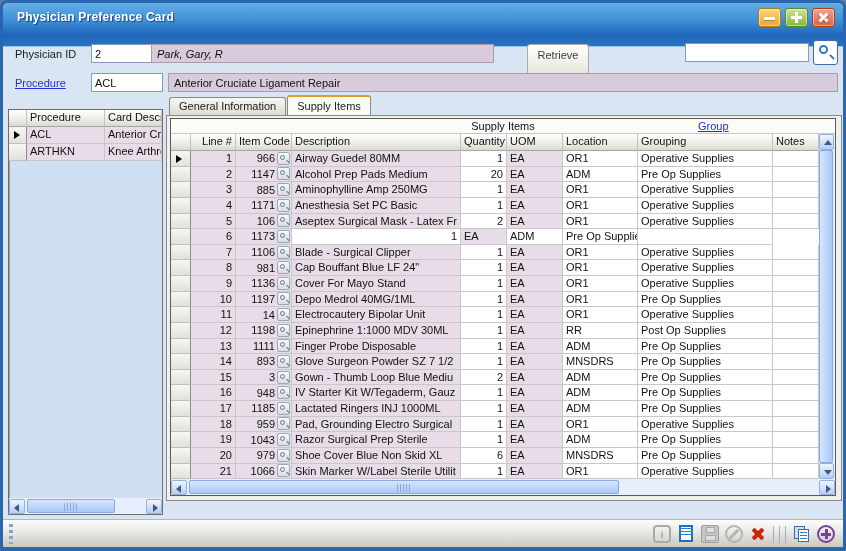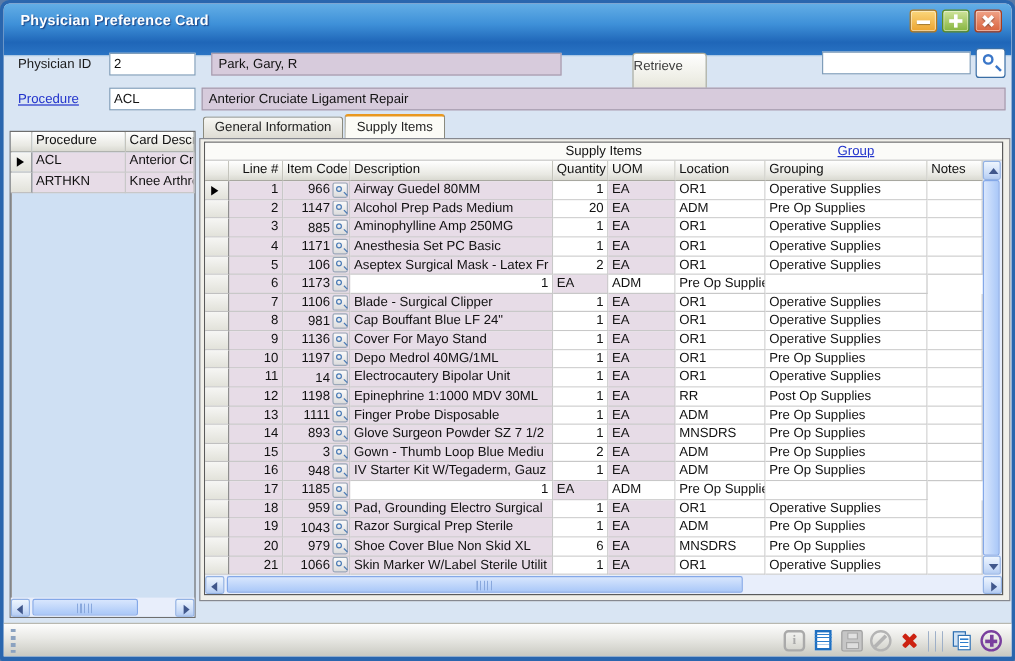--- a/index.html
+++ b/index.html
@@ -25,21 +25,21 @@
   .glyph-x1{transform:rotate(45deg);} .glyph-x2{transform:rotate(-45deg);}
   
   .client{position:absolute;left:0;right:0;top:31px;bottom:0;}
   .lbl{position:absolute;font-size:11px;color:#1a1a1a;}
   .link{color:#2233cc;text-decoration:underline;cursor:pointer;}
   .tbox{position:absolute;height:19px;background:#fff;border:1px solid #7f9db9;font-size:11px;
     font-family:"Liberation Sans",sans-serif;padding:2px 3px;color:#111;}
   .ro-field{position:absolute;height:19px;background:#d7cbdc;border:1px solid #a59cae;font-size:11px;
     padding:2px 5px;color:#111;line-height:14px;overflow:hidden;white-space:nowrap;}
   .btn{position:absolute;height:34px;background:linear-gradient(#fefefe,#efefe7 60%,#e2e2d6);
-    border:1px solid #aeae9e;border-radius:3px;font-size:11px;color:#3c3c3c;line-height:20px;cursor:pointer;}
+    border:1px solid #aeae9e;border-radius:3px;font-size:11px;color:#3c3c3c;text-align:center;line-height:20px;cursor:pointer;}
   .searchbtn{position:absolute;width:25px;height:25px;background:#fff;border:1px solid #3a6ea5;border-radius:3px;cursor:pointer;}
   .mag-c{position:absolute;left:5px;top:4px;width:9px;height:9px;border:2px solid #3a76c8;border-radius:50%;}
   .mag-h{position:absolute;left:15px;top:15px;width:6px;height:2px;background:#3a76c8;transform:rotate(45deg);}
   
   .left-panel{position:absolute;left:5px;top:75px;width:155px;height:406px;background:#cfe0f3;
     border:1px solid #6e6e6e;box-shadow:inset 1px 1px 0 #9a9a9a;}
   .lp-head,.lp-row{display:grid;grid-template-columns:18px 78px 1fr;height:17px;}
   .hcell{background:linear-gradient(#ffffff,#e9e9e3 70%,#d9d9d1);border-right:1px solid #c4c4bc;
     border-bottom:1px solid #a8a8a0;font-size:11px;padding:1px 3px;white-space:nowrap;overflow:hidden;color:#111;}
   .selcell{background:linear-gradient(#f6f6f4,#e2e2da);border-right:1px solid #8e8e8e;border-bottom:1px solid #c0c0c0;
@@ -137,21 +137,21 @@
           <div class="glyph-x1"></div>
           <div class="glyph-x2"></div>
         </div>
     </div>
   </div>
 
   <div class="client">
 
     <div class="lbl" style="left:12px;top:14px;">Physician ID</div>
     <input class="tbox" style="left: 88px; top: 10px; width: 72px;" value="2">
-    <div class="ro-field" style="left:173px;top:10px;width:292px;">Park, Gary, R</div>
+    <div class="ro-field" style="left:148px;top:10px;width:343px;font-style:italic;">Park, Gary, R</div>
     <div class="btn" style="left:524px;top:10px;width:62px;">Retrieve</div>
     <input class="tbox" style="left: 682px; top: 9px; width: 124px;" value="">
     <div class="searchbtn" style="left:810px;top:6px;">
       <div>
           <div class="mag-c"></div>
           <div class="mag-h"></div>
         </div>
     </div>
 
     <div class="lbl link" style="left:12px;top:43px;">Procedure</div>
@@ -491,20 +491,21 @@
               <div class="grow">
                 <div class="selcell"></div>
                 <div class="dcell lav num">17</div>
                 <div class="dcell lav codecell">
                   <span class="codenum">1185</span>
                   <span class="magbtn">
                     <span class="c"></span>
                     <span class="h"></span>
                   </span>
                 </div>
+                <div class="dcell lav">Lactated Ringers INJ  1000ML</div>
                 <div class="dcell cell-white num">1</div>
                 <div class="dcell lav">EA</div>
                 <div class="dcell cell-white">ADM</div>
                 <div class="dcell cell-white">Pre Op Supplies</div>
                 <div class="dcell cell-white"></div>
               </div>
               <div class="grow">
                 <div class="selcell"></div>
                 <div class="dcell lav num">18</div>
                 <div class="dcell lav codecell">

